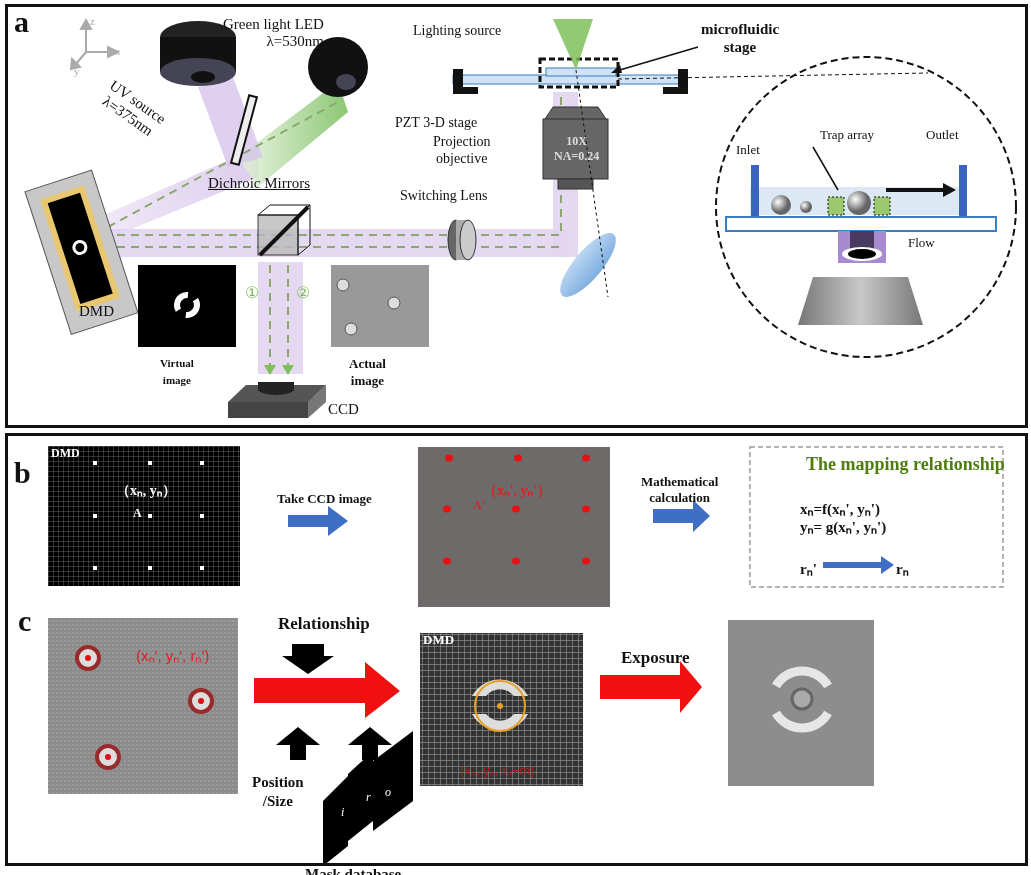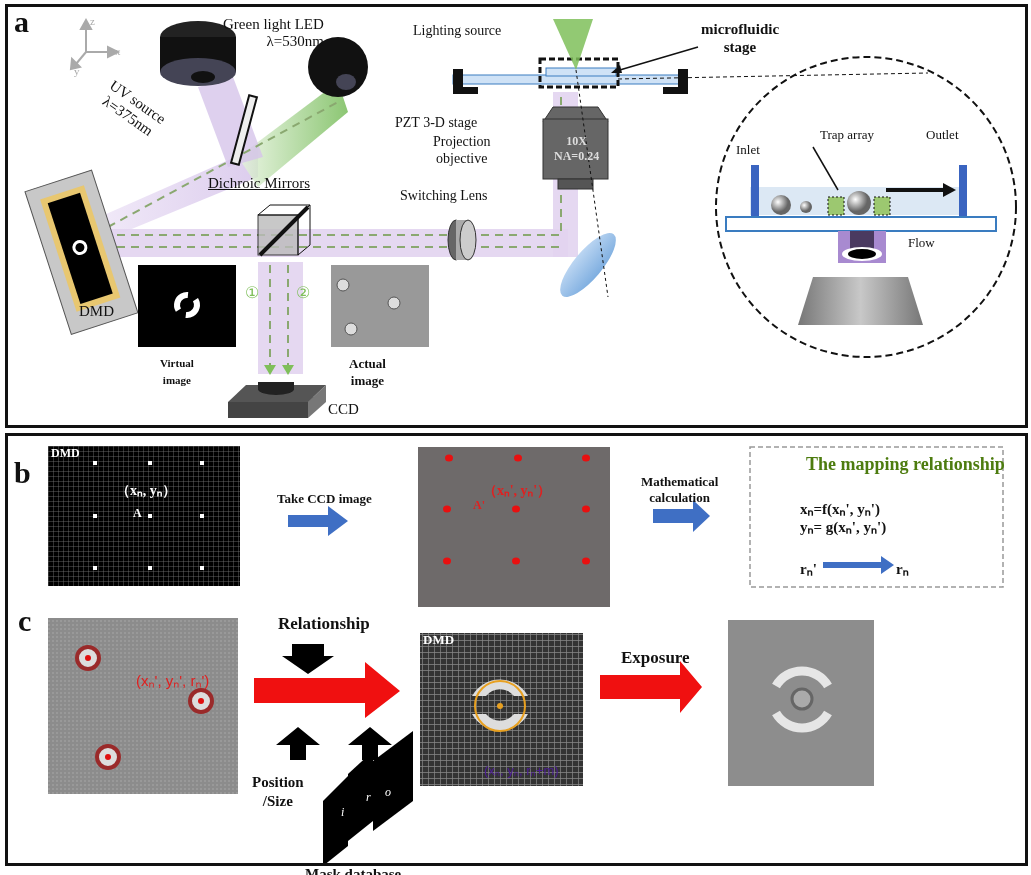--- a/index.html
+++ b/index.html
@@ -294,23 +294,23 @@
     <div>Mathematical</div>
     <div>calculation</div>
   </div>
   <span class="lbl bold" style="left:798px;top:18px;font-size:18px;color:#4d7c0f;">The mapping relationship</span>
   <span class="lbl bold" style="left:792px;top:62px;font-size:15px;">xₙ=f(xₙ', yₙ')</span>
   <span class="lbl bold" style="left:792px;top:80px;font-size:15px;">yₙ= g(xₙ', yₙ')</span>
   <span class="lbl bold" style="left:792px;top:122px;font-size:15px;text-align:center;">rₙ'</span>
   <span class="lbl bold" style="left:888px;top:122px;font-size:15px;">rₙ</span>
 
   <span class="lbl bold" style="left:10px;top:168px;font-size:30px;">c</span>
-  <span class="lbl" style="left:128px;top:209px;font-size:15px;color:#e02020;font-family:'Liberation Sans',sans-serif;margin-top:25px;">(xₙ', yₙ', rₙ')</span>
+  <span class="lbl" style="left:128px;top:209px;font-size:15px;color:#e02020;font-family:'Liberation Sans',sans-serif;">(xₙ', yₙ', rₙ')</span>
   <span class="lbl bold" style="left:270px;top:178px;font-size:17px;">Relationship</span>
   <div class="lbl bold c" style="left:244px;top:337px;font-size:15px;line-height:19px;">
     <div>Position</div>
     <div>/Size</div>
   </div>
   <span class="lbl bold" style="left:297px;top:406px;font-size:15px;margin-top:24px;">Mask database</span>
   <span class="lbl bold" style="left:415px;top:196px;font-size:13px;color:#fff;">DMD</span>
-  <span class="lbl" style="left:476px;top:325px;font-size:13px;color:#4c1d95;font-family:'Liberation Sans',sans-serif;">(xₙ, yₙ, rₙ+m)</span>
+  <span class="lbl" style="left:452px;top:325px;font-size:13px;color:#b91c1c;font-family:'Liberation Sans',sans-serif;">(xₙ, yₙ, rₙ+m)</span>
   <span class="lbl bold" style="left:613px;top:212px;font-size:17px;">Exposure</span>
 </div>
 
 </body></html>

